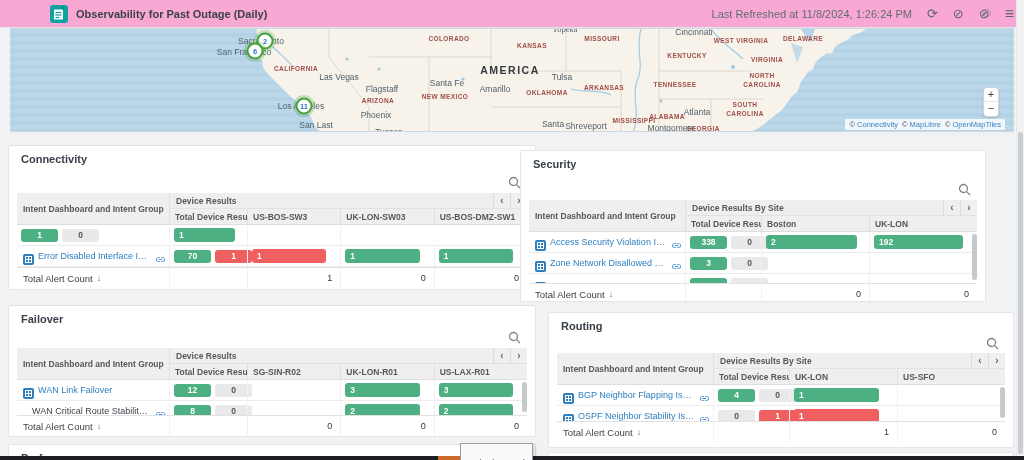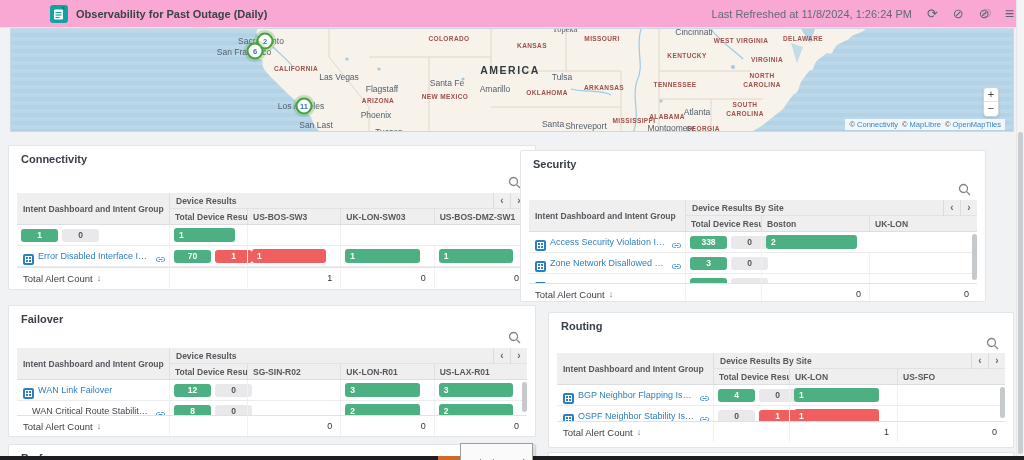--- a/index.html
+++ b/index.html
@@ -299,20 +299,23 @@
                   <path d="M3.9 12c0-1.7 1.4-3.1 3.1-3.1h4V7H7c-2.8 0-5 2.2-5 5s2.2 5 5 5h4v-1.9H7c-1.7 0-3.1-1.4-3.1-3.1zM8 13h8v-2H8v2zm9-6h-4v1.9h4c1.7 0 3.1 1.4 3.1 3.1s-1.4 3.1-3.1 3.1h-4V17h4c2.8 0 5-2.2 5-5s-2.2-5-5-5z"></path>
                 </svg></span>
             </div>
             <div class="cell pills">
               <span class="pill green">338</span>
               <span class="pill gray">0</span>
             </div>
             <div class="cell bcell">
               <div class="bar green" style="width: 92%;">2</div>
             </div>
+            <div class="cell bcell">
+              <div class="bar green" style="width: 90%;">192</div>
+            </div>
           </div>
           <div class="prow">
             <div class="cell lcell">
               <span style="flex: 0 0 auto; width: 11px; height: 11px; display: block;"><svg width="11" height="11" viewBox="0 0 11 11">
                   <rect width="11" height="11" rx="2" fill="#2e7fc0"></rect>
                   <rect x="2.5" y="2.5" width="6" height="6" fill="none" stroke="#fff" stroke-width="1"></rect>
                   <line x1="2.5" y1="5.5" x2="8.5" y2="5.5" stroke="#fff" stroke-width="1"></line>
                   <line x1="5.5" y1="2.5" x2="5.5" y2="8.5" stroke="#fff" stroke-width="1"></line>
                 </svg></span>
               <span class="rlabel">Zone Network Disallowed Reachability ...</span>

